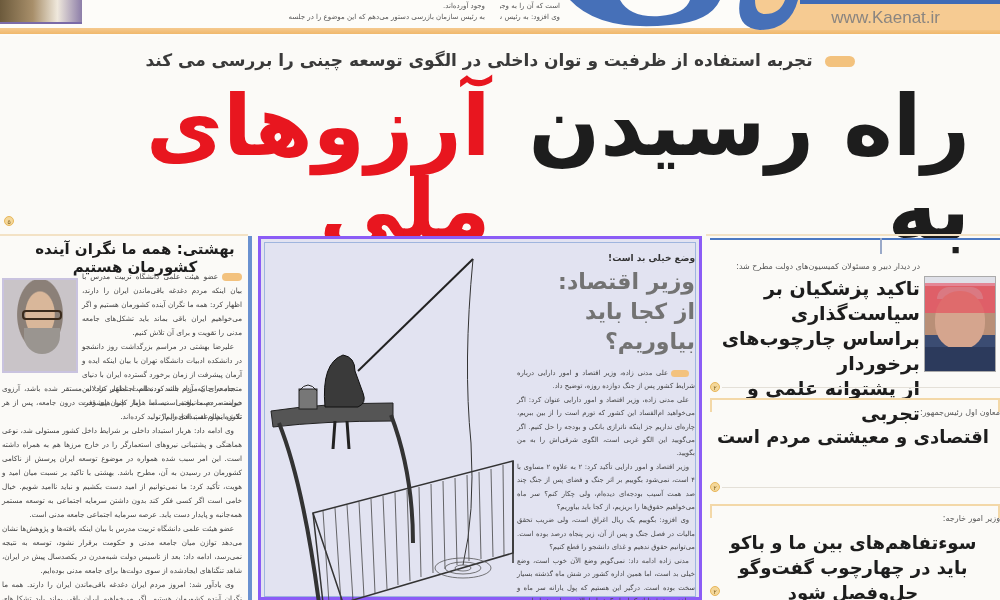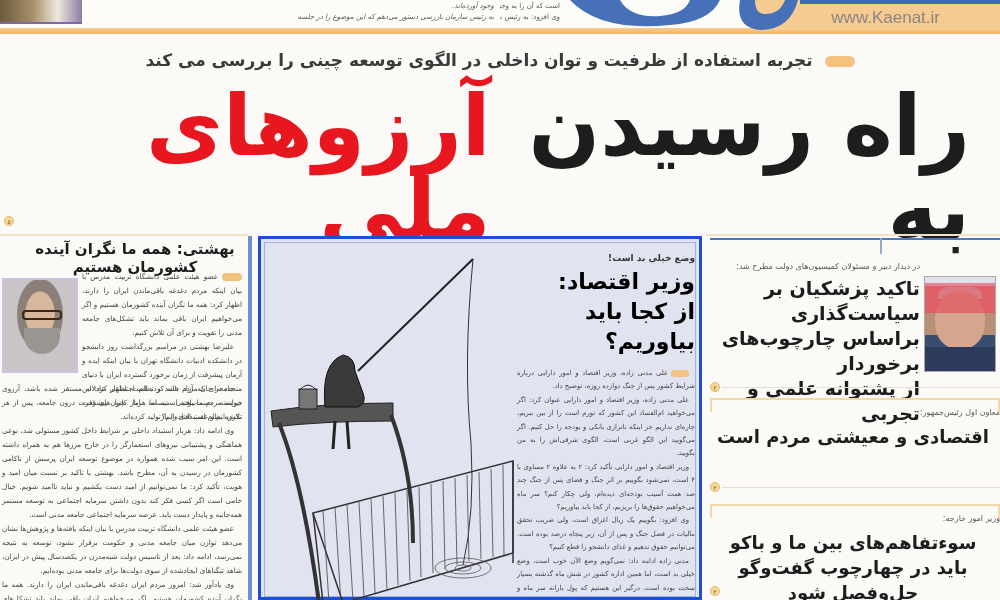--- a/index.html
+++ b/index.html
@@ -36,26 +36,26 @@
   .left-col .portrait { position: absolute; left: 2px; top: 42px; width: 76px; height: 95px; background: radial-gradient(ellipse at 50% 38%, #d9b79a 0 28%, #8b8078 30% 44%, #c9c4c8 46%); border: 2px solid #c9c3df; }
   .left-col .portrait .glasses { position: absolute; left: 18px; top: 30px; width: 40px; height: 10px; border: 2px solid #3a2a1c; border-radius: 4px; }
   .left-col .portrait .beard { position: absolute; left: 20px; top: 48px; width: 36px; height: 26px; background: #9a9590; border-radius: 0 0 18px 18px; }
   .left-col .kaenat-tag { display: inline-block; width: 20px; height: 8px; background: #f3c27e; border-radius: 4px; margin-left: 4px; vertical-align: middle; }
   .left-col .body-text { font-size: 7.2px; line-height: 14px; color: #444; text-align: justify; }
   .left-col .intro { position: absolute; right: 6px; top: 34px; width: 160px; }
   .left-col .full { position: absolute; right: 6px; top: 146px; width: 240px; }
   .left-col .full p { text-indent: 8px; }
 
   
-  .cartoon { position: absolute; left: 258px; top: 236px; width: 444px; height: 364px; border: 3px solid #1d4ed8; background: #e2e3f1; }
+  .cartoon { position: absolute; left: 258px; top: 236px; width: 444px; height: 364px; border: 3px solid #8b5cf6; background: #e2e3f1; }
   .cartoon .inner-border { position: absolute; left: 3px; top: 3px; right: 3px; bottom: 0; border: 1px solid #9fb5de; }
   .cartoon svg { position: absolute; left: 2px; top: 4px; }
   .cartoon .article { position: absolute; right: 4px; top: 14px; width: 178px; }
   .cartoon .kicker { font-size: 9px; color: #333; font-weight: bold; }
-  .cartoon .art-title { font-size: 22px; font-weight: 900; color: #000000; line-height: 30px; margin-top: 4px; }
+  .cartoon .art-title { font-size: 22px; font-weight: 900; color: #737373; line-height: 30px; margin-top: 4px; }
   .cartoon .art-body { font-size: 6.8px; line-height: 13.4px; color: #444; text-align: justify; margin-top: 10px; }
   .cartoon .art-body p { text-indent: 6px; }
   .cartoon .kaenat-tag { display: inline-block; width: 18px; height: 7px; background: #f3c27e; border-radius: 4px; margin-left: 3px; vertical-align: middle; }
 
   
   .right-col { position: absolute; left: 706px; top: 236px; width: 294px; height: 440px; }
   .story { position: absolute; left: 0; width: 294px; }
   .story .frame-line { position: absolute; left: 4px; right: 0; top: 0; height: 14px; border-top: 2px solid #f3d8a8; border-left: 2px solid #f3d8a8; border-right: 2px solid #f3d8a8; }
   .story .kicker { font-size: 8px; color: #555; text-align: right; }
   .story .title { font-size: 18px; font-weight: 900; color: #1d1d1d; text-align: center; line-height: 25px; }
@@ -89,21 +89,21 @@
 <div class="masthead">
   <div class="orange-band"></div>
   <div class="logo-band"></div>
   <div class="blue-top"></div>
   <svg class="logo-shape" viewBox="0 0 240 62">
     <path d="M10 30 Q40 62 110 55 Q150 52 160 30 L180 30 Q175 58 200 60 Q230 60 238 30 L225 30 Q220 44 205 44 Q195 44 195 30 Z" fill="#4670b8"></path>
     <path d="M60 30 Q70 48 100 46 Q125 44 130 30 Z" fill="#fdfcf9"></path>
   </svg>
   <div class="url">www.Kaenat.ir</div>
   <div class="top-photo"></div>
-  <div class="top-snippet" style="left:314px; width:180px;font-style:italic;">
+  <div class="top-snippet" style="left:305px; width:180px;">
     <div>وجود آورده‌اند.</div>
     <div>به رئیس سازمان بازرسی دستور می‌دهم که این موضوع را در جلسه</div>
   </div>
   <div class="top-snippet" style="left:500px; width:60px; overflow:hidden;">
     <div>است که آن را به وجود آورده‌اند.</div>
     <div>وی افزود: به رئیس سازمان بازرسی دستور می‌دهم که این موضوع را در جلسه</div>
   </div>
 </div>
 
 <div class="subhead">

